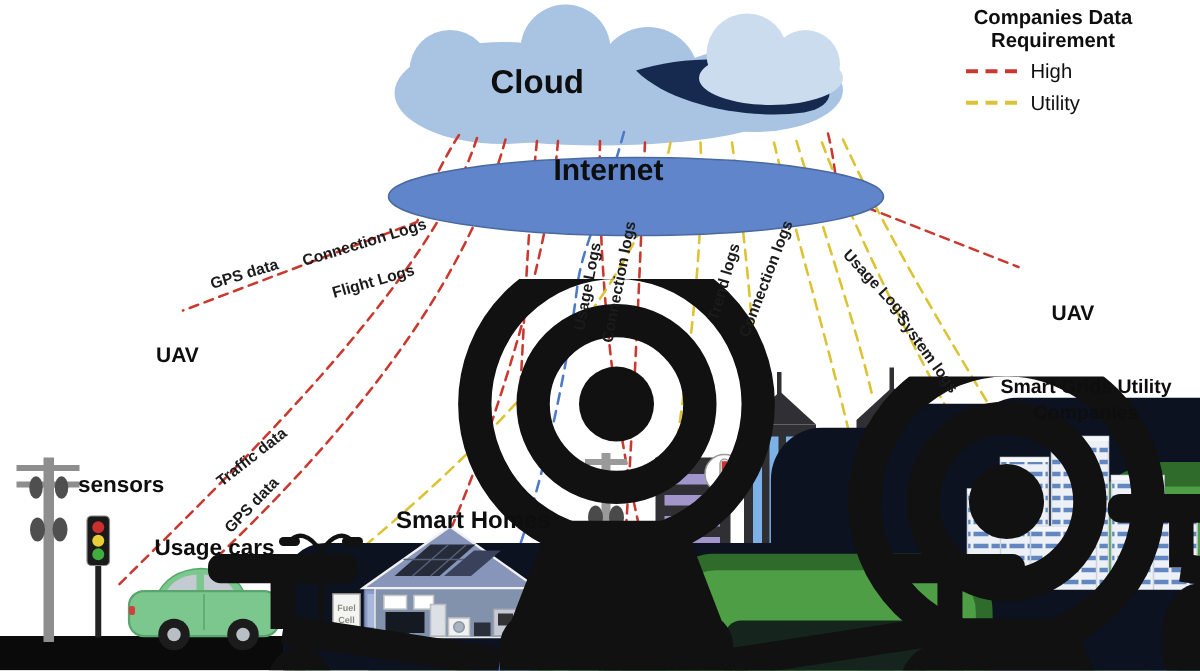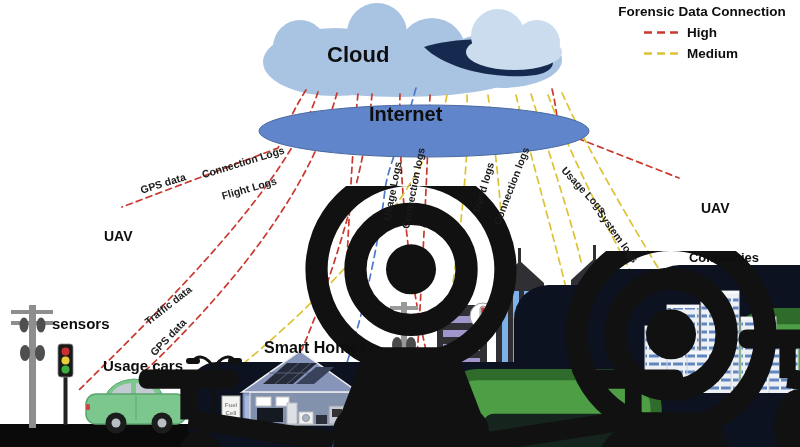--- a/index.html
+++ b/index.html
@@ -25,21 +25,21 @@
   .ll-6{left:392px;top:191px;transform:translate(-50%,-50%) rotate(-79deg);}
   .ll-7{left:413px;top:188px;transform:translate(-50%,-50%) rotate(-79deg);}
   .ll-8{left:483px;top:188px;transform:translate(-50%,-50%) rotate(-74deg);}
   .ll-9{left:511px;top:186px;transform:translate(-50%,-50%) rotate(-69deg);}
   .ll-10{left:584px;top:190px;transform:translate(-50%,-50%) rotate(47deg);}
   .ll-11{left:618px;top:236px;transform:translate(-50%,-50%) rotate(54deg);}
   .legend{position:absolute;left:606px;top:4px;width:192px;}
   .legend-title{font-size:13.5px;font-weight:700;color:#0e0e0e;text-align:center;}
   .legend-row{display:flex;align-items:center;gap:7px;margin:5px 0 0 36px;height:16px;}
   .legend-row svg{width:38px;height:7px;flex:0 0 auto;}
-  .legend-label{font-size:13.5px;font-weight:700;color:#0e0e0e;}
+  .legend-label{font-size:13.5px;font-weight:400;color:#0e0e0e;}
 </style>
 </head>
 <body>
 
 <div class="stage">
 
 <svg class="scene" width="800" height="447" viewBox="0 0 800 447">
   <defs>
     <symbol id="drone" viewBox="0 0 100 74">
       <circle cx="50" cy="15" r="4.5" fill="#111"></circle>
@@ -291,44 +291,45 @@
 </svg>
 
 <div class="lbl lbl-cloud">Cloud</div>
 <div class="lbl lbl-internet">Internet</div>
 <div class="lbl lbl-uav-left">UAV</div>
 <div class="lbl lbl-uav-right">UAV</div>
 <div class="lbl lbl-sensors">sensors</div>
 <div class="lbl lbl-smart-cars">Usage cars</div>
 <div class="lbl lbl-smart-homes">Smart Homes</div>
 <div class="lbl lbl-smart-grids">
+  <div>Smart Grids Utility</div>
   <div>Companies</div>
 </div>
 
 <div class="ll ll-1">GPS data</div>
 <div class="ll ll-2">Connection Logs</div>
 <div class="ll ll-3">Flight Logs</div>
 <div class="ll ll-4">Traffic data</div>
 <div class="ll ll-5">GPS data</div>
 <div class="ll ll-6">Usage Logs</div>
 <div class="ll ll-7">Connection logs</div>
 <div class="ll ll-8">Trend logs</div>
 <div class="ll ll-9">Connection logs</div>
 <div class="ll ll-10">Usage Logs</div>
 <div class="ll ll-11">System logs</div>
 
 <div class="legend">
-  <div class="legend-title">Forensic Data Connection</div>
+  <div class="legend-title">Companies Data Requirement</div>
   <div class="legend-row">
     <svg viewBox="0 0 38 7">
       <line x1="2" y1="3.5" x2="36" y2="3.5" stroke-width="2.6" stroke-dasharray="8,5" stroke="#c9392f"></line>
     </svg>
     <span class="legend-label">High</span>
   </div>
   <div class="legend-row">
     <svg viewBox="0 0 38 7">
       <line x1="2" y1="3.5" x2="36" y2="3.5" stroke-width="2.6" stroke-dasharray="8,5" stroke="#ddc233"></line>
     </svg>
-    <span class="legend-label">Medium</span>
+    <span class="legend-label">Utility</span>
   </div>
 </div>
 
 </div>
 
 </body></html>

